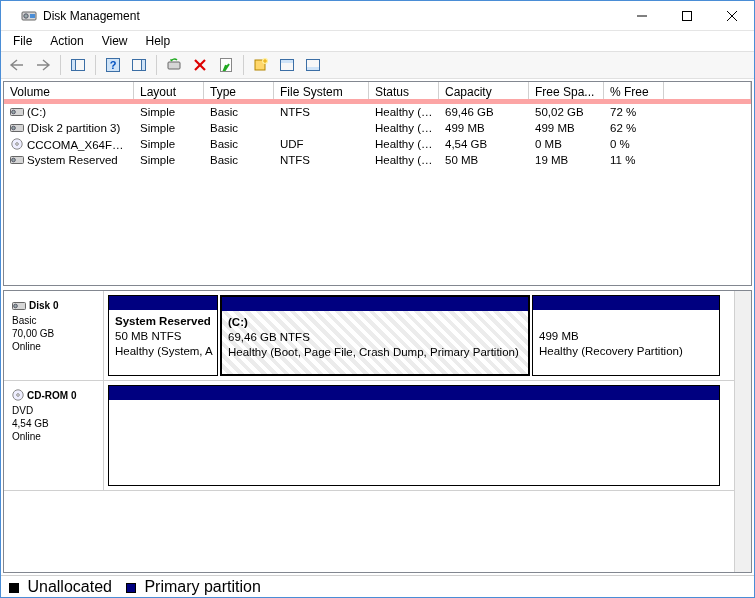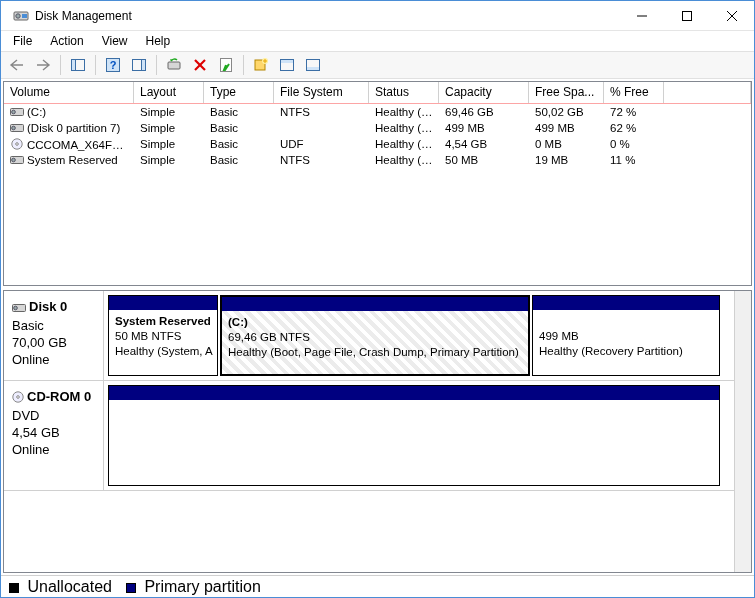--- a/index.html
+++ b/index.html
@@ -15,21 +15,21 @@
     display: flex;
     flex-direction: column;
     position: relative;
   }
   
   .titlebar {
     height: 30px;
     background: #fff;
     display: flex;
     align-items: center;
-    padding: 0 0 0 12px;
+    padding: 0 0 0 20px;
     border-bottom: 1px solid #e5e5e5;
   }
   .titlebar .app-icon {
     width: 16px; height: 16px;
     margin-right: 6px;
     display: flex;
     align-items: center;
     justify-content: center;
   }
   .titlebar .title { flex: 0 0 auto; }
@@ -80,21 +80,21 @@
     margin: 2px;
     background: #fff;
     display: flex;
     flex-direction: column;
     overflow: hidden;
   }
   .vl-header {
     display: flex;
     height: 22px;
     background: #fff;
-    border-bottom: 1px solid #fca5a5;
+    border-bottom: 5px solid #fca5a5;
   }
   .vl-header .col {
     border-right: 1px solid #d0d0d0;
     padding: 3px 6px;
     background: #fff;
     white-space: nowrap;
     overflow: hidden;
   }
   .vl-rows { flex: 1; overflow: auto; }
   .vl-row {
@@ -147,21 +147,21 @@
     display: flex;
     border-bottom: 1px solid #d0d0d0;
     min-height: 90px;
     margin-right: 17px;
   }
   .disk-row.last { min-height: 110px; }
   .disk-info {
     width: 100px;
     border-right: 1px solid #d0d0d0;
     padding: 8px 8px;
-    font-size: 13px;
+    font-size: 10px;
     line-height: 1.3;
     background: #fff;
   }
   .disk-info .disk-icon {
     display: inline-block;
     vertical-align: -2px;
     margin-right: 3px;
   }
   .disk-parts {
     flex: 1;
@@ -356,21 +356,21 @@
         <div class="cell c5">69,46 GB</div>
         <div class="cell c6">50,02 GB</div>
         <div class="cell c7">72 %</div>
       </div>
       <div class="vl-row">
         <div class="cell c0"><span class="vol-icon">
             <svg width="14" height="10">
               <rect x="0.5" y="1.5" width="13" height="7" rx="1" fill="#d6d6d6" stroke="#666"></rect>
               <circle cx="3.5" cy="5" r="1.8" fill="#9aa" stroke="#556"></circle>
             </svg>
-          </span><span>(Disk 0 partition 7)</span></div>
+          </span><span>(Disk 2 partition 3)</span></div>
         <div class="cell c1">Simple</div>
         <div class="cell c2">Basic</div>
         <div class="cell c3"></div>
         <div class="cell c4">Healthy (R...</div>
         <div class="cell c5">499 MB</div>
         <div class="cell c6">499 MB</div>
         <div class="cell c7">62 %</div>
       </div>
       <div class="vl-row">
         <div class="cell c0"><span class="vol-icon">

